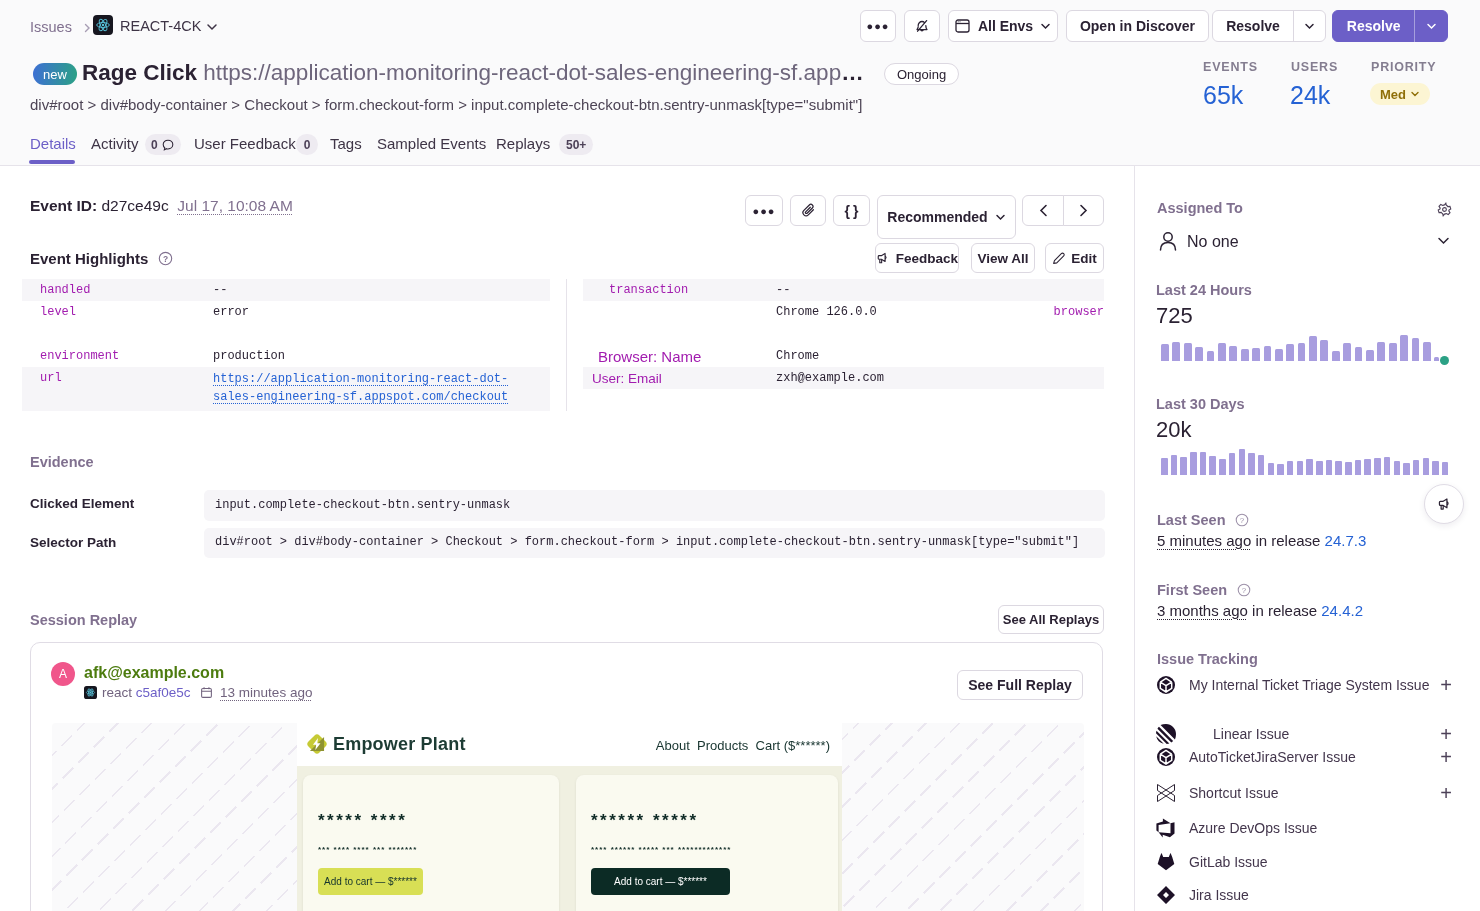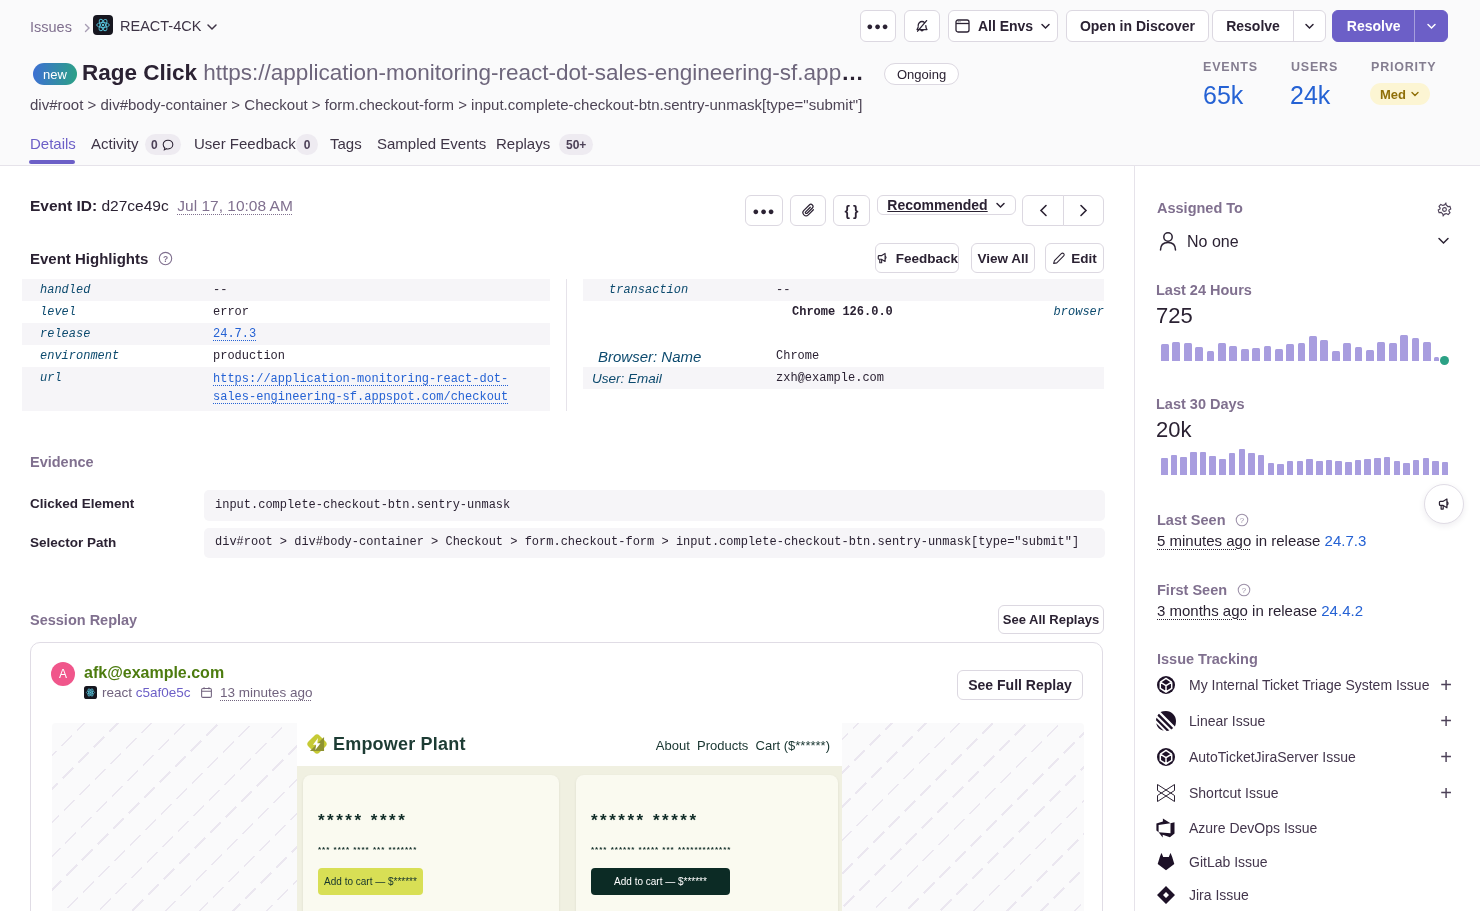--- a/index.html
+++ b/index.html
@@ -19,21 +19,21 @@
   .tab { font-size:15px; color:#3e3446; }
   .tab-active { color:#6c5fc7; }
   
   .mono { font-family:"Liberation Mono", monospace; }
   .seclabel { font-size:14.5px; font-weight:700; color:#80708f; }
   .bluelink { color:#2562d4; }
   .dotted { text-decoration:underline dotted; text-underline-offset:3px; text-decoration-thickness:1px; }
   
   .kvrow { position:absolute; height:22px; display:flex; align-items:center; }
   .kvrow.odd { background:#f6f5f8; }
-  .kvkey { font-family:"Liberation Mono", monospace; font-size:12px; color:#0c4a6e;font-style:italic; }
+  .kvkey { font-family:"Liberation Mono", monospace; font-size:12px; color:#a21caf; }
   .kvval { font-family:"Liberation Mono", monospace; font-size:12px; color:#2b2233; }
   
   #sidebar { position:absolute; left:1134px; top:166px; width:346px; height:745px;
     border-left:1px solid #e6e3ea; background:#fff; }
   .sideh { font-size:14.5px; font-weight:700; color:#80708f; }
   .bar { display:inline-block; background:#a89ddf; border-radius:1.5px 1.5px 0 0; vertical-align:bottom; }
   .issuerow { position:absolute; left:21px; width:296px; height:20px; display:flex; align-items:center; }
   .issuerow .txt { font-size:14px; color:#43364c; margin-left:13px; }
   .plus { position:absolute; right:0; font-size:20px; font-weight:400; color:#4d4158; }
 </style>
@@ -146,21 +146,21 @@
     <div class="abs" style="left:30px; top:31px; font-size:15.5px;">
       <b>Event ID:</b> d27ce49c&nbsp; <span class="dotted" style="color:#80708f;">Jul 17, 10:08 AM</span>
     </div>
     <div class="btn abs" style="left:745px; top:29px; width:38px; height:31px; letter-spacing:1px; font-size:11px;">●●●</div>
     <div class="btn abs" style="left:790px; top:29px; width:36px; height:31px;">
       <svg width="15" height="15" viewBox="0 0 16 16">
           <path d="M13.2 7.2 L7.8 12.6 C6.5 13.9 4.4 13.9 3.1 12.6 C1.8 11.3 1.8 9.2 3.1 7.9 L8.9 2.1 C9.8 1.2 11.2 1.2 12.1 2.1 C13 3 13 4.4 12.1 5.3 L6.5 10.9 C6.1 11.3 5.4 11.3 5 10.9 C4.6 10.5 4.6 9.8 5 9.4 L9.9 4.5" fill="none" stroke="#2b2233" stroke-width="1.3" stroke-linecap="round"></path>
         </svg>
     </div>
     <div class="btn abs" style="left:833px; top:29px; width:37px; height:31px; font-weight:700; letter-spacing:3px; padding-left:3px;">{}</div>
-    <div class="btn abs" style="left:877px; top:29px; width:139px; height:20px;text-decoration:underline;">Recommended
+    <div class="btn abs" style="left:877px; top:29px; width:139px; height:44px;">Recommended
       <svg style="margin-left:7px;" width="11" height="9" viewBox="0 0 11 9">
           <path d="M2 2.5 L5.5 6 L9 2.5" stroke="#2b2233" stroke-width="1.5" fill="none" stroke-linecap="round"></path>
         </svg>
     </div>
     <div class="btn abs" style="left:1022px; top:29px; width:42px; height:31px; border-radius:6px 0 0 6px;">
       <svg width="9" height="13" viewBox="0 0 9 13">
           <path d="M7 1.5 L2 6.5 L7 11.5" stroke="#2b2233" stroke-width="1.6" fill="none" stroke-linecap="round"></path>
         </svg>
     </div>
     <div class="btn abs" style="left:1063px; top:29px; width:41px; height:31px; border-radius:0 6px 6px 0;">
@@ -190,40 +190,36 @@
       Edit</div>
 
     <div class="kvrow odd" style="left:22px; top:113px; width:528px;">
         <span class="kvkey" style="margin-left:18px;">handled</span>
         <span class="kvval" style="position:absolute; left:191px;">--</span>
       </div>
     <div class="kvrow" style="left:22px; top:135px; width:528px;">
         <span class="kvkey" style="margin-left:18px;">level</span>
         <span class="kvval" style="position:absolute; left:191px;">error</span>
       </div>
-    <div class="kvrow odd" style="left:22px; top:157px; width:528px;">
-        <span class="kvkey" style="margin-left:18px;">release</span>
-        <span class="kvval dotted" style="position:absolute; left:191px; color:#2562d4;">24.7.3</span>
-      </div>
     <div class="kvrow" style="left:22px; top:179px; width:528px;">
         <span class="kvkey" style="margin-left:18px;">environment</span>
         <span class="kvval" style="position:absolute; left:191px;">production</span>
       </div>
     <div class="kvrow odd" style="left:22px; top:201px; width:528px; height:44px; align-items:flex-start;">
         <span class="kvkey" style="margin-left:18px; margin-top:4px;">url</span>
         <span class="kvval dotted" style="position:absolute; left:191px; top:4px; color:#2562d4; line-height:17.5px;">https://application-monitoring-react-dot-<br>sales-engineering-sf.appspot.com/checkout</span>
       </div>
 
     <div class="kvrow odd" style="left:583px; top:113px; width:521px;">
         <span class="kvkey" style="margin-left:26px;">transaction</span>
         <span class="kvval" style="position:absolute; left:193px;">--</span>
       </div>
     <div class="kvrow" style="left:583px; top:135px; width:521px;justify-content:flex-end;">
         <span class="kvkey" style="margin-left:9px;">browser</span>
-        <span class="kvval" style="position:absolute; left:209px;font-weight:bold;">Chrome 126.0.0</span>
+        <span class="kvval" style="position:absolute; left:193px;">Chrome 126.0.0</span>
       </div>
     <div class="kvrow" style="left:583px; top:179px; width:521px;">
         <span class="kvkey" style="margin-left:15px; font-family:'Liberation Sans'; font-size:15px;">Browser: Name</span>
         <span class="kvval" style="position:absolute; left:193px;">Chrome</span>
       </div>
     <div class="kvrow odd" style="left:583px; top:201px; width:521px;">
         <span class="kvkey" style="margin-left:9px; font-family:'Liberation Sans'; font-size:13.5px;">User: Email</span>
         <span class="kvval" style="position:absolute; left:193px;">zxh@example.com</span>
       </div>
     <div class="abs" style="left:566px; top:113px; width:1px; height:132px; background:#e6e3ea;"></div>
@@ -389,21 +385,21 @@
 
     <div class="abs sideh" style="left:22px; top:485px;">Issue Tracking</div>
     <div class="issuerow" style="top:509px;">
       <svg width="20" height="20" viewBox="0 0 20 20">
           <circle cx="10" cy="10" r="9" fill="#1d1127"></circle>
           <path d="M10 10.6 L10 17 M10 10.6 L4.3 7.2 M10 10.6 L15.7 7.2 M4.3 7.2 L10 3.4 L15.7 7.2 M4.3 7.2 V13.4 L10 17 L15.7 13.4 V7.2" fill="none" stroke="#fff" stroke-width="1.5"></path>
         </svg>
       <span class="txt">My Internal Ticket Triage System Issue</span>
         <span class="plus">+</span>
       </div>
-    <div class="issuerow" style="top:545px;">
+    <div class="issuerow" style="top:558px;gap:24px;">
       <svg width="20" height="20" viewBox="0 0 100 100">
           <path fill="#1d1127" d="M1.2 61.5 L38.5 98.8 C19.7 95.3 4.7 80.3 1.2 61.5 Z M0 46.4 L53.6 100 C58.2 99.7 62.6 98.8 66.8 97.3 L2.7 33.2 C1.2 37.4 0.3 41.8 0 46.4 Z M7.3 23.4 L76.6 92.7 C80 90.5 83.1 87.9 85.8 84.9 L15.1 14.2 C12.1 16.9 9.5 20 7.3 23.4 Z M22.7 5.3 L94.7 77.3 C98.1 69.4 100 60.4 100 50 C100 22.4 77.6 0 50 0 C39.6 0 30.6 1.9 22.7 5.3 Z"></path>
         </svg>
       <span class="txt">Linear Issue</span>
         <span class="plus">+</span>
       </div>
     <div class="issuerow" style="top:581px;">
       <svg width="20" height="20" viewBox="0 0 20 20">
           <circle cx="10" cy="10" r="9" fill="#1d1127"></circle>
           <path d="M10 10.6 L10 17 M10 10.6 L4.3 7.2 M10 10.6 L15.7 7.2 M4.3 7.2 L10 3.4 L15.7 7.2 M4.3 7.2 V13.4 L10 17 L15.7 13.4 V7.2" fill="none" stroke="#fff" stroke-width="1.5"></path>

